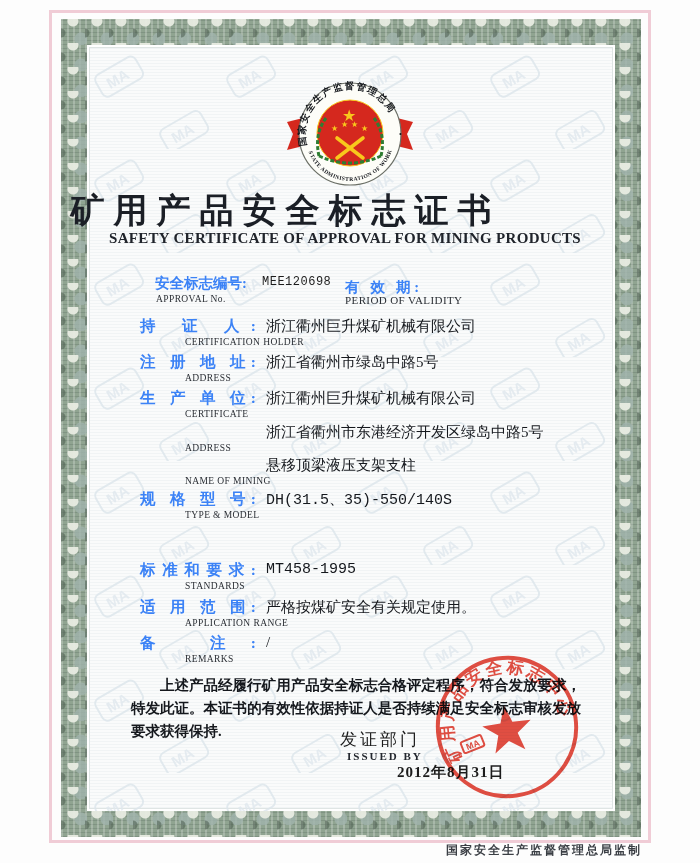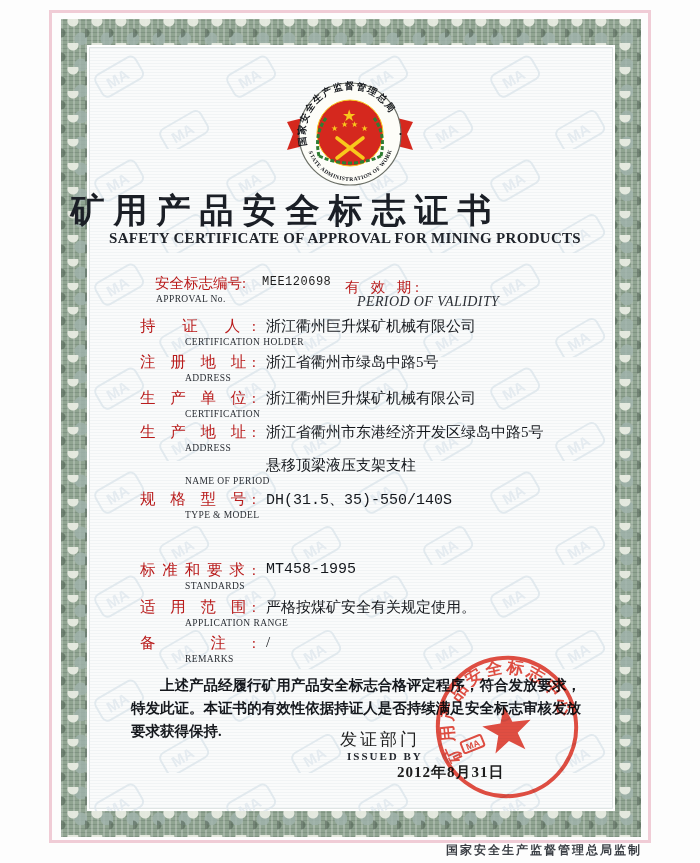--- a/index.html
+++ b/index.html
@@ -24,32 +24,32 @@
          box-shadow:inset 0 0 0 2px #ffffff, inset 0 0 0 3px #dfe5e4;}
   .wm{position:absolute;left:0;top:0;width:100%;height:100%;opacity:.8;}
   .content{position:absolute;left:0;top:0;width:700px;height:863px;}
 
   .emblem{position:absolute;left:287px;top:76px;width:126px;height:116px;}
   .title{position:absolute;left:0;top:188px;width:571px;text-align:center;
          font-size:34px;font-weight:700;letter-spacing:9px;color:#1b1f26;}
   .subtitle{position:absolute;left:0;top:230px;width:690px;text-align:center;
             font-size:15px;font-weight:700;letter-spacing:.3px;color:#20242b;}
 
-  .lbl{font-weight:400;color:#b91c1c;}
+  .lbl{font-weight:700;color:#3b82f6;}
   .sub{font-size:9.5px;letter-spacing:.4px;color:#2a2e34;font-weight:400;}
   .mono{font-family:"Liberation Mono","DejaVu Sans Mono",monospace;}
 
   .approval-row{position:absolute;left:155px;top:274px;width:460px;height:36px;}
   .approval-row .lbl{position:absolute;left:0;top:0;font-size:14.5px;}
   .approval-row .sub{position:absolute;left:1px;top:20px;}
   .approval-row .val{position:absolute;left:107px;top:1px;font-size:12px;letter-spacing:.5px;}
   .validity{position:absolute;left:345px;top:274px;width:260px;height:36px;}
   .validity .lbl{position:absolute;left:0;top:4px;width:74px;font-size:14.5px;display:inline-block;
                  text-align:justify;text-align-last:justify;}
-  .validity .sub{position:absolute;left:12px;top:20px;font-size:14px;font-style:italic;}
+  .validity .sub{position:absolute;left:0;top:20px;font-size:11px;}
   .validity .val{position:absolute;left:108px;top:2px;font-size:14.5px;}
 
   .frow{position:absolute;left:140px;width:478px;height:38px;}
   .frow .lbl{position:absolute;left:0;top:0;width:116px;font-size:15.5px;display:inline-block;
              text-align:justify;text-align-last:justify;}
   .frow .sub{position:absolute;left:1px;top:21px;padding-left:44px;}
   .frow .val{position:absolute;left:126px;top:1px;font-size:15px;color:#15181d;font-weight:500;
              white-space:nowrap;}
 
   .statement{position:absolute;left:131px;top:674px;width:450px;font-size:14.5px;line-height:23px;
@@ -141,30 +141,29 @@
       <span class="sub">CERTIFICATION HOLDER</span>
       <span class="val">浙江衢州巨升煤矿机械有限公司</span>
     </div>
     <div class="frow" style="top:352px">
       <span class="lbl">注 册 地 址:</span>
       <span class="sub">ADDRESS</span>
       <span class="val">浙江省衢州市绿岛中路5号</span>
     </div>
     <div class="frow" style="top:388px">
       <span class="lbl">生 产 单 位:</span>
-      <span class="sub">CERTIFICATION</span>
+      <span class="sub">CERTIFICATE</span>
       <span class="val">浙江衢州巨升煤矿机械有限公司</span>
     </div>
     <div class="frow" style="top:422px">
-      <span class="lbl">生 产 地 址:</span>
       <span class="sub">ADDRESS</span>
       <span class="val">浙江省衢州市东港经济开发区绿岛中路5号</span>
     </div>
     <div class="frow" style="top:455px">
-      <span class="sub">NAME OF PERIOD</span>
+      <span class="sub">NAME OF MINING</span>
       <span class="val">悬移顶梁液压支架支柱</span>
     </div>
     <div class="frow" style="top:489px">
       <span class="lbl">规 格 型 号:</span>
       <span class="sub">TYPE &amp; MODEL</span>
       <span class="val mono">DH(31.5、35)-550/140S</span>
     </div>
     <div class="frow" style="top:560px">
       <span class="lbl">标准和要求:</span>
       <span class="sub">STANDARDS</span>

